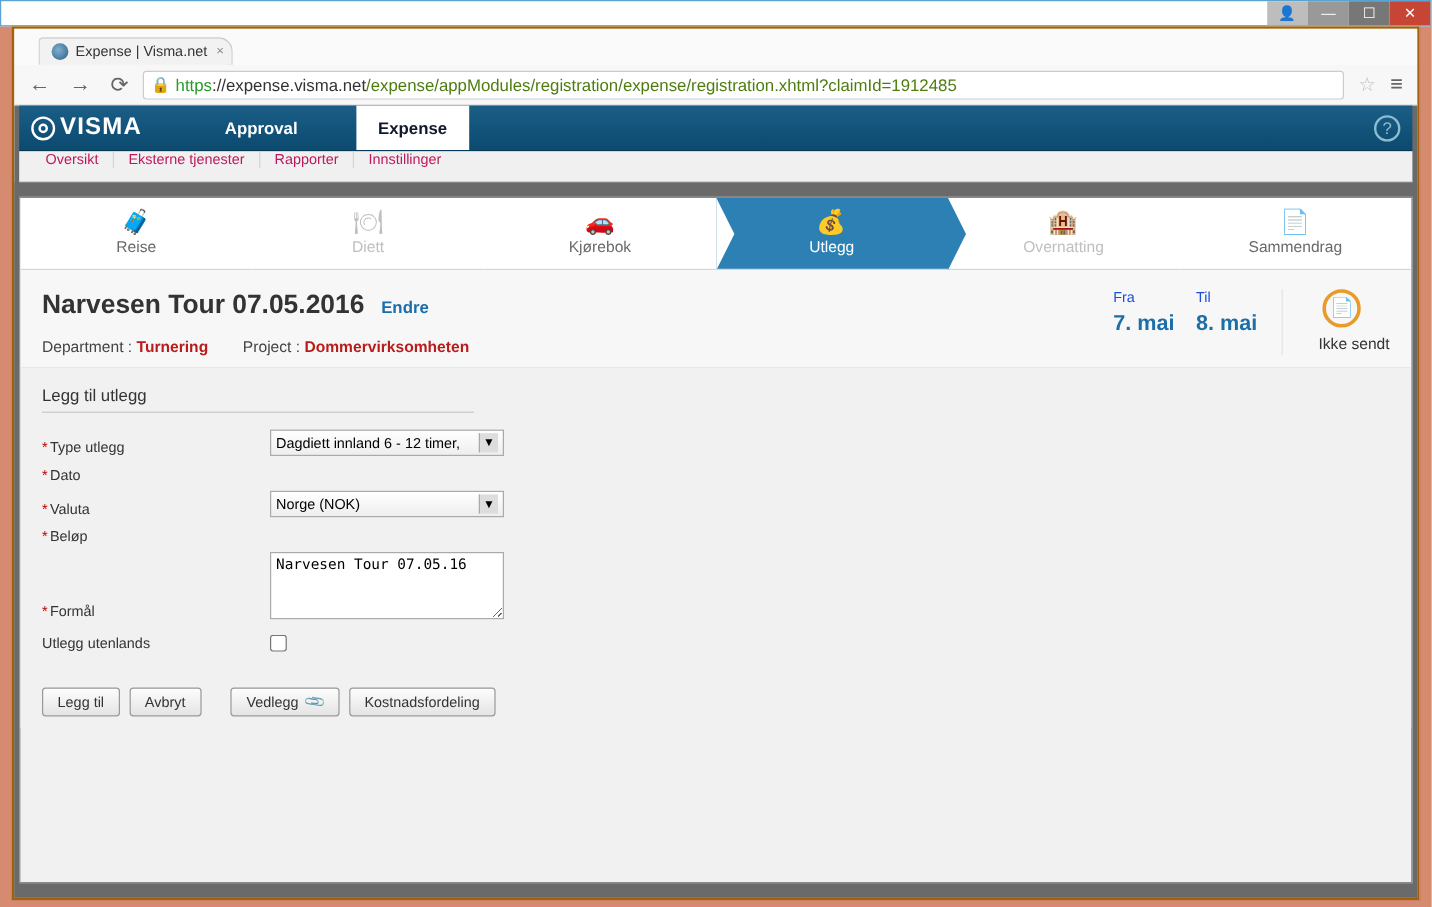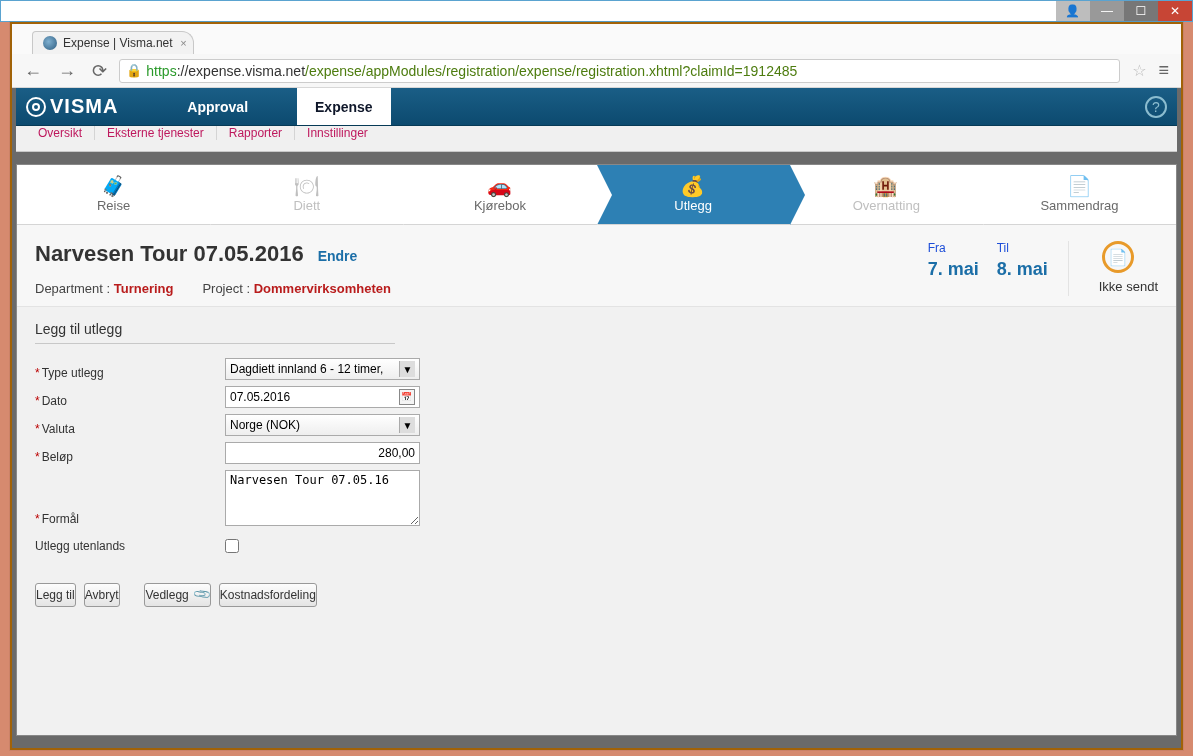--- a/index.html
+++ b/index.html
@@ -83,21 +83,21 @@
   .ctrl { width:195px; height:22px; border:1px solid #aaa; background:#fff; font-size:12px; padding:2px 4px; }
   .ctrl.select { display:flex; align-items:center; justify-content:space-between; background: linear-gradient(#fff,#eee); }
   .ctrl.select .arrow { background:#ddd; border-left:1px solid #aaa; width:16px; height:100%; display:flex; align-items:center; justify-content:center; font-size:10px;}
   .ctrl.date { display:flex; align-items:center; justify-content:space-between;}
   .ctrl.date .cal { width:16px; height:16px; border:1px solid #888; font-size:9px; display:flex;align-items:center;justify-content:center; background:#f4f4f4;}
   .ctrl.amount { text-align:right; }
   textarea.ctrl { height:56px; resize:both; }
   .chk { width:14px; height:14px; }
 
   .btn-row { display:flex; gap:8px; margin-top:30px;}
-  .btn { height:24px; padding:0 0; border:1px solid #999; background:linear-gradient(#fdfdfd,#e4e4e4); border-radius:3px; font-size:12px; color:#333; display:inline-flex; align-items:center; gap:6px;}
+  .btn { height:24px; padding:0 12px; border:1px solid #999; background:linear-gradient(#fdfdfd,#e4e4e4); border-radius:3px; font-size:12px; color:#333; display:inline-flex; align-items:center; gap:6px;}
   .btn.attach .clip{ transform:rotate(-40deg); display:inline-block;}
 
   .footer-btns { margin-top:auto; padding:12px 18px; display:flex; justify-content:flex-end; gap:8px; }
   .btn.primary { background: linear-gradient(#f2a33b,#d4801f); color:#fff; border-color:#b46a14; font-weight:bold;}
   .btn.primary::after { content:' ›'; }
 
   
   .side-tabs { display:flex; height:32px;}
   .side-tab { flex:1; display:flex; align-items:center; justify-content:center; font-size:13px; font-weight:bold;}
   .side-tab.active { background:#0c3a50; color:#fff;}
@@ -229,35 +229,30 @@
 
           <div class="form-row">
             <label><span class="req">*</span><span>Type utlegg</span></label>
             <div class="ctrl select">
               <span>Dagdiett innland 6 - 12 timer,</span>
               <span class="arrow">▼</span>
             </div>
           </div>
           <div class="form-row">
             <label><span class="req">*</span><span>Dato</span></label>
-            <div class="ctrl date">
-              <span>07.05.2016</span>
-              <span class="cal">📅</span>
-            </div>
           </div>
           <div class="form-row">
             <label><span class="req">*</span><span>Valuta</span></label>
             <div class="ctrl select">
               <span>Norge (NOK)</span>
               <span class="arrow">▼</span>
             </div>
           </div>
           <div class="form-row">
             <label><span class="req">*</span><span>Beløp</span></label>
-            <input class="ctrl amount" value="280,00" style="">
           </div>
           <div class="form-row">
             <label><span class="req">*</span><span>Formål</span></label>
             <textarea class="ctrl" style="">Narvesen Tour 07.05.16</textarea>
           </div>
           <div class="form-row" style="margin-top:10px;">
             <label>Utlegg utenlands</label>
             <input type="checkbox" class="chk" style="">
           </div>
 

